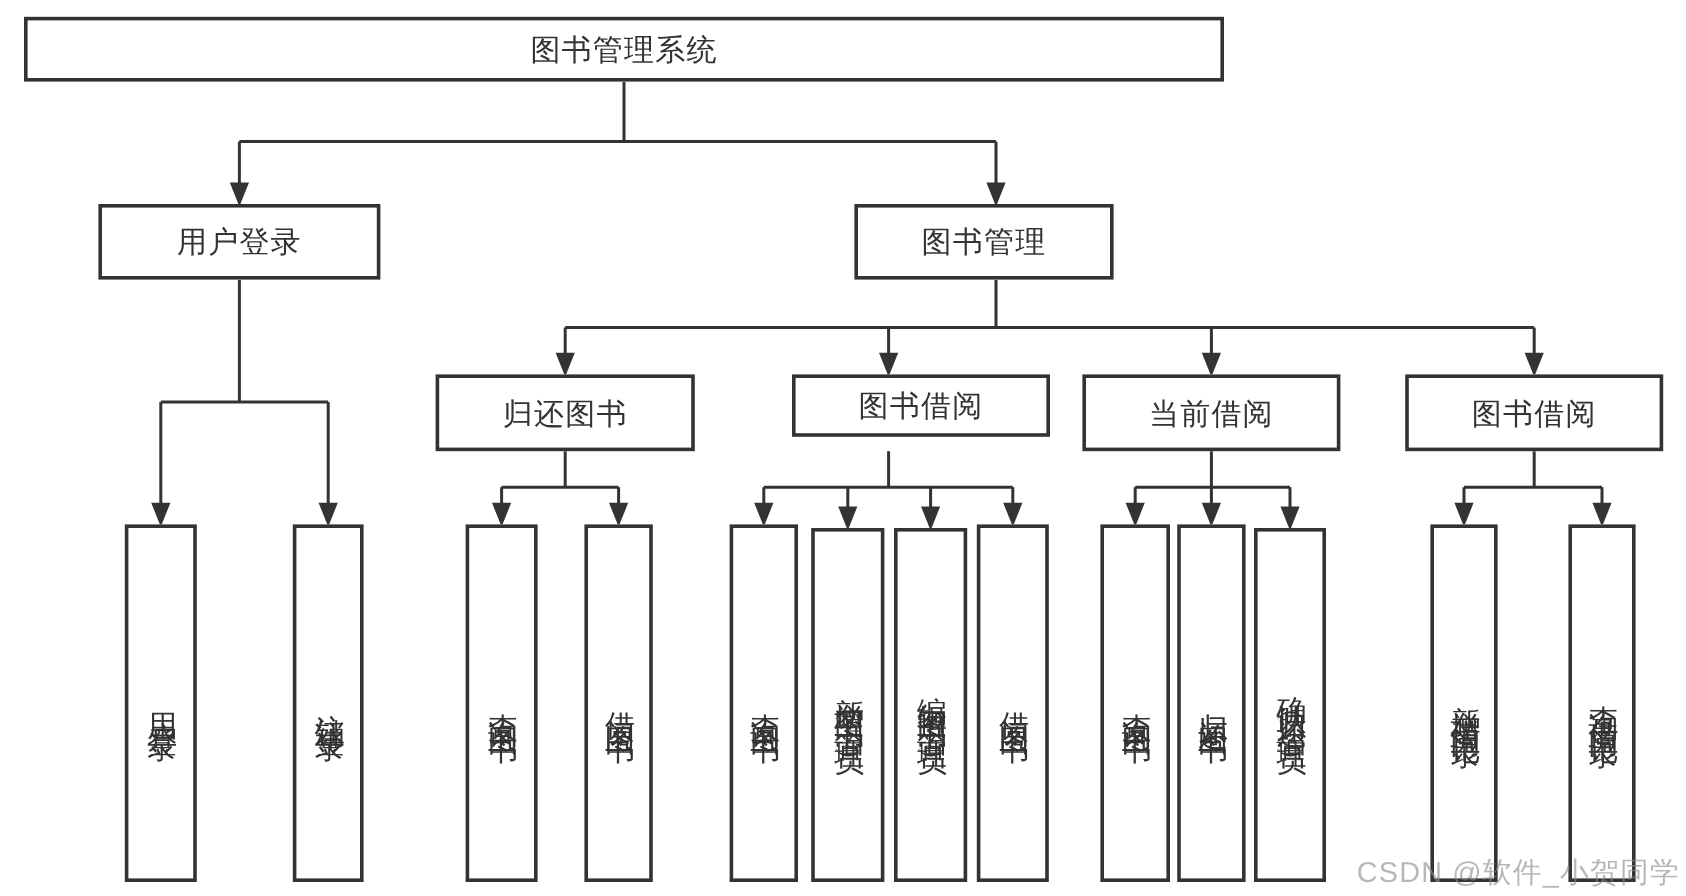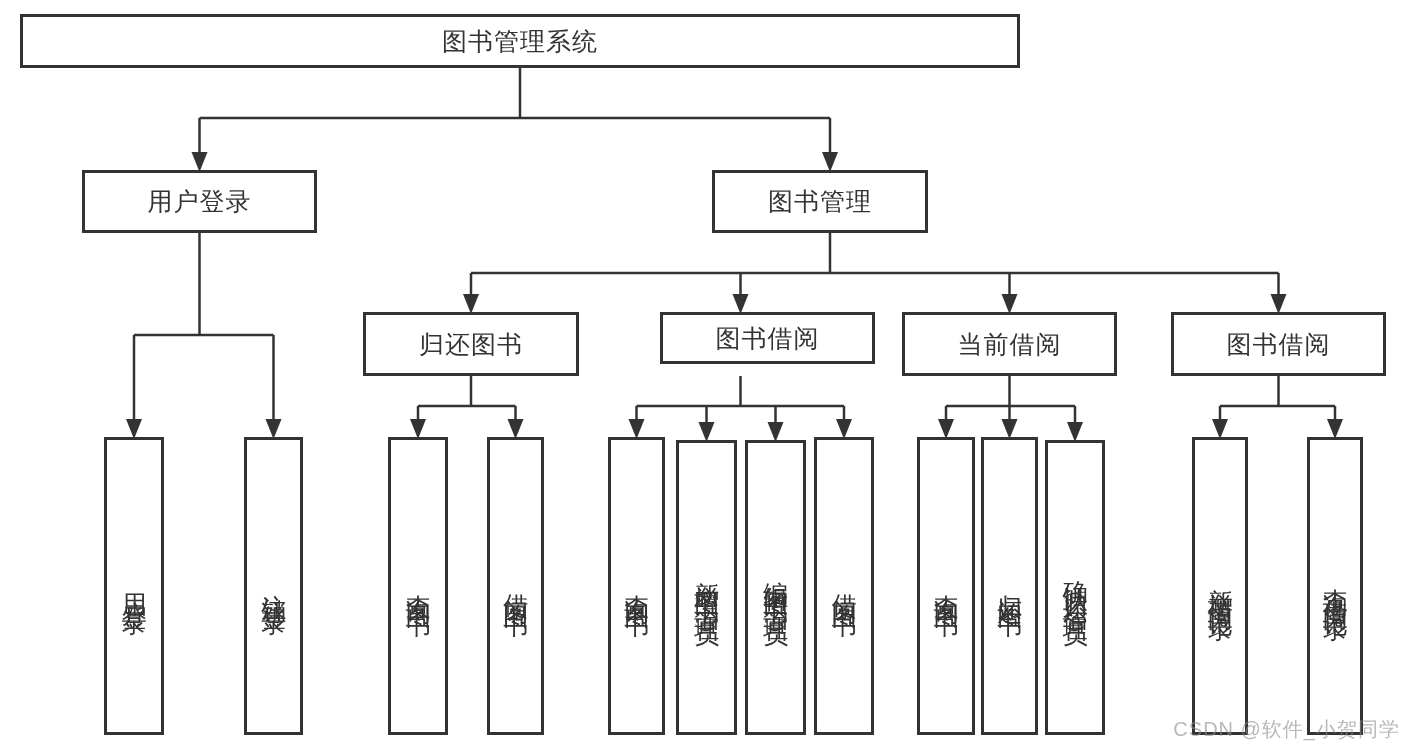--- a/index.html
+++ b/index.html
@@ -36,21 +36,21 @@
     writing-mode: vertical-rl;
     text-orientation: mixed;
     font-size: 25px;
     letter-spacing: 6px;
     line-height: 1.1;
   }
   .watermark {
     position: absolute;
     right: 5px;
     bottom: 4px;
-    font-size: 20px;
+    font-size: 24px;
     letter-spacing: 1px;
     color: var(--wm, #8c8c8c);
     opacity: 0.62;
     z-index: 5;
     white-space: nowrap;
     margin-left: 41px;
   }
 </style>
 </head>
 <body>

